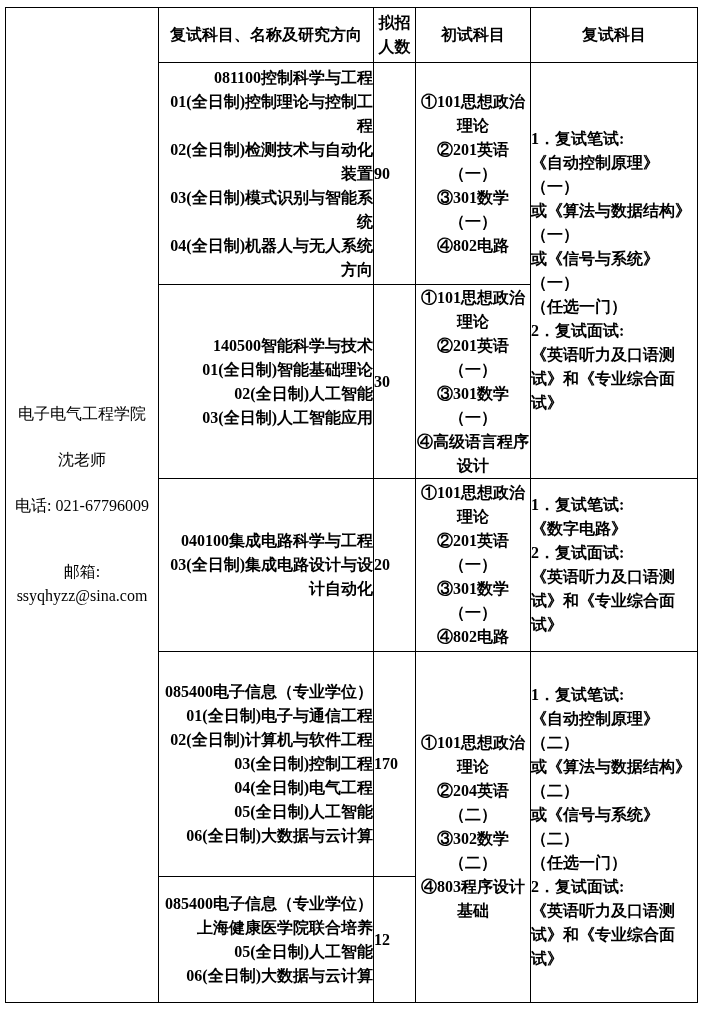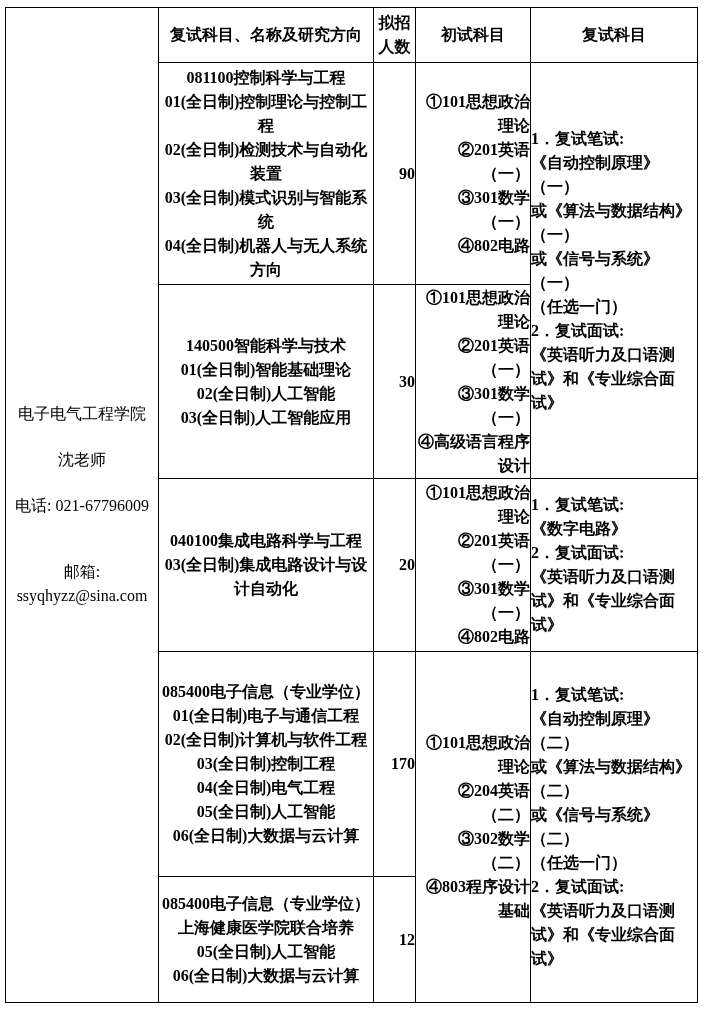--- a/index.html
+++ b/index.html
@@ -33,30 +33,30 @@
     padding: 2px;
   }
   td.cell-contact {
     text-align: center;
     padding: 0 1px;
   }
   .contact-group { margin-bottom: 22px; }
   .contact-group:last-child { margin-bottom: 0; margin-top: 42px; }
   .email-line { white-space: nowrap; }
   td.cell-program {
-    text-align: center;
+    text-align: right;
     padding: 2px 10px 3px 8px;
   }
   .program-title { font-weight: bold; }
   td.cell-quota {
-    text-align: right;
+    text-align: left;
     font-weight: bold;
   }
   td.cell-exam {
-    text-align: right;
+    text-align: center;
     padding: 2px 4px 2px 12px;
     margin-top: 20px;
   }
   td.cell-retest {
     text-align: left;
     padding: 2px 4px 2px 6px;
   }
   .multiline { white-space: pre-line; font-weight: bold; }
 </style>
 </head>

